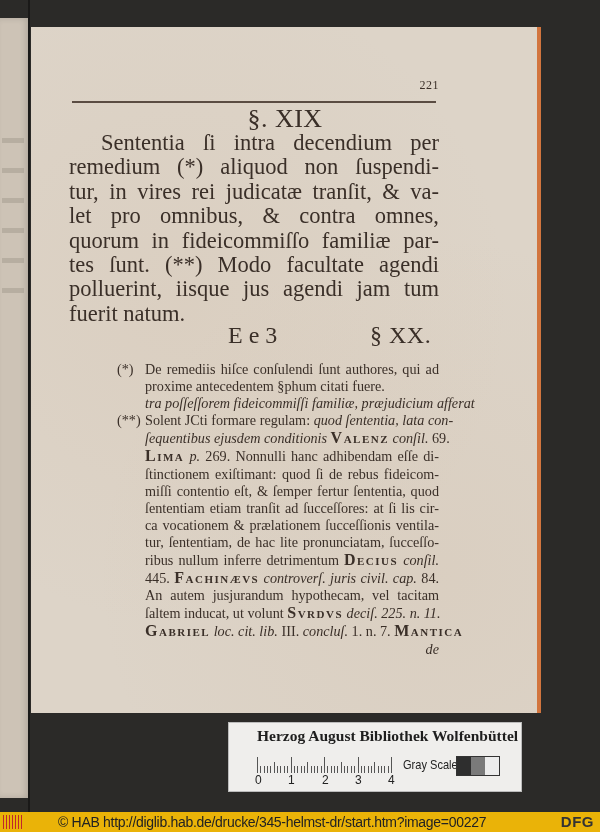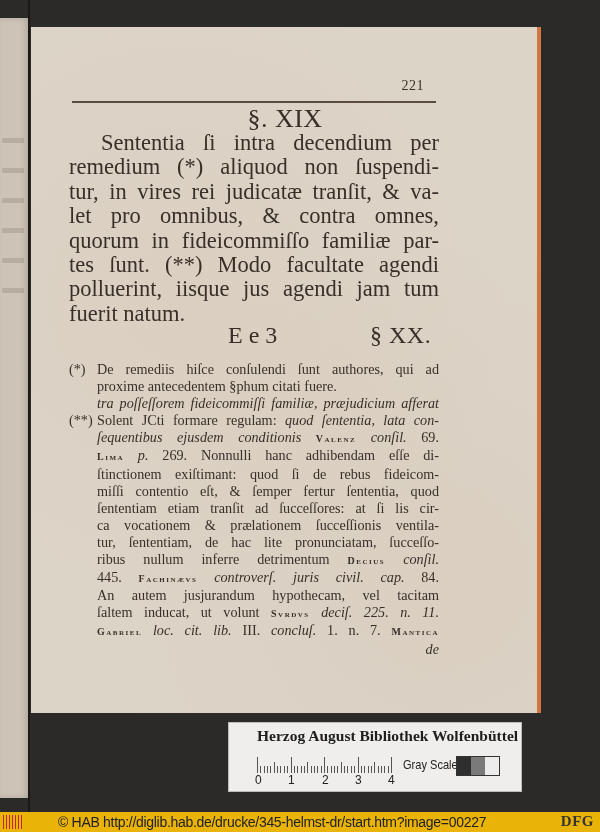--- a/index.html
+++ b/index.html
@@ -27,21 +27,21 @@
   }
   .page-edge {
     position:absolute; left:537px; top:27px; width:4px; height:686px;
     background:#d2753e;
   }
   .running-head {
     position:absolute; left:72px; top:78px; width:368px; height:20px;
     font-size:14px; color:#3a2f28; letter-spacing:0.5px;
   }
   .running-head .title { position:absolute; left:32px; top:0; }
-  .running-head .num { position:absolute; right:16px; top:0; font-size:14px; }
+  .running-head .num { position:absolute; right:1px; top:0; font-size:12px; }
   .rule { position:absolute; left:72px; top:101px; width:364px; height:2px; background:#5a4c42; }
   .section-head {
     position:absolute; left:0; width:600px; top:104px; text-align:center;
     font-size:26px; color:#3a2f28; letter-spacing:0.5px;
   }
   .section-head span { position:relative; left:-15px; }
   .main-text {
     position:absolute; left:69px; top:131px; width:370px;
     font-size:22.5px; line-height:24.4px; color:#3a2f28;
   }
@@ -50,27 +50,27 @@
   .main-text .last { text-align-last:left; }
   .catch {
     position:absolute; top:322px; font-size:24px; color:#3a2f28;
   }
   .catch.sig { left:228px; }
   .catch.next { left:370px; letter-spacing:0.5px; }
   .notes {
     position:absolute; left:69px; top:361px; width:370px;
     font-size:14.2px; line-height:17.1px; color:#3a2f28;
   }
-  .note-line { white-space:nowrap; text-align:justify; text-align-last:justify; }
+  .note-line { white-space:nowrap; text-align:justify; text-align-last:justify;margin-left:48px; }
   .note-line.hang { padding-left:28px; }
   .note-line.last { text-align-last:left; }
   .note-line.right { text-align:right; text-align-last:right; }
   .mark { display:inline-block; width:28px; }
   .it { font-style:italic;text-align:center; }
-  .sc { font-variant:small-caps; letter-spacing:1.5px; font-weight:bold; font-size:10px; }
+  .sc { font-variant:small-caps; letter-spacing:1.5px; font-weight:bold; font-size:16px; }
   .label-card {
     position:absolute; left:228px; top:722px; width:292px; height:68px;
     background:#efeeec; border:1px solid #bbb;
   }
   .label-card .lib {
     position:absolute; left:28px; top:4px; font-size:15.5px; font-weight:bold; color:#1e1e1e;
     font-family:"Liberation Serif", serif; white-space:nowrap;
   }
   .ruler { position:absolute; left:28px; top:34px; width:142px; height:16px; }
   .tick { position:absolute; bottom:0; width:1px; background:#555; }
@@ -89,21 +89,21 @@
   }
   .footer .hab-logo {
     position:absolute; left:3px; top:3px; width:20px; height:14px;
     background: repeating-linear-gradient(90deg, #c0262c 0 1.5px, transparent 1.5px 3px);
   }
   .footer .copy {
     position:absolute; left:58px; top:2px; font-family:"Liberation Sans", sans-serif;
     font-size:14px; color:#222; white-space:nowrap; letter-spacing:-0.3px;
   }
   .footer .dfg {
-    position:absolute; right:6px; top:1px; font-family:Liberation Serif, serif;
+    position:absolute; right:6px; top:1px; font-family:Liberation Sans, sans-serif;
     font-size:15px; font-weight:bold; color:#333; letter-spacing:0.5px;
   }
 </style>
 </head>
 <body>
 
 <div class="left-page">
   <div class="ghost" style="top:120px"></div>
   <div class="ghost" style="top:150px"></div>
   <div class="ghost" style="top:180px"></div>

